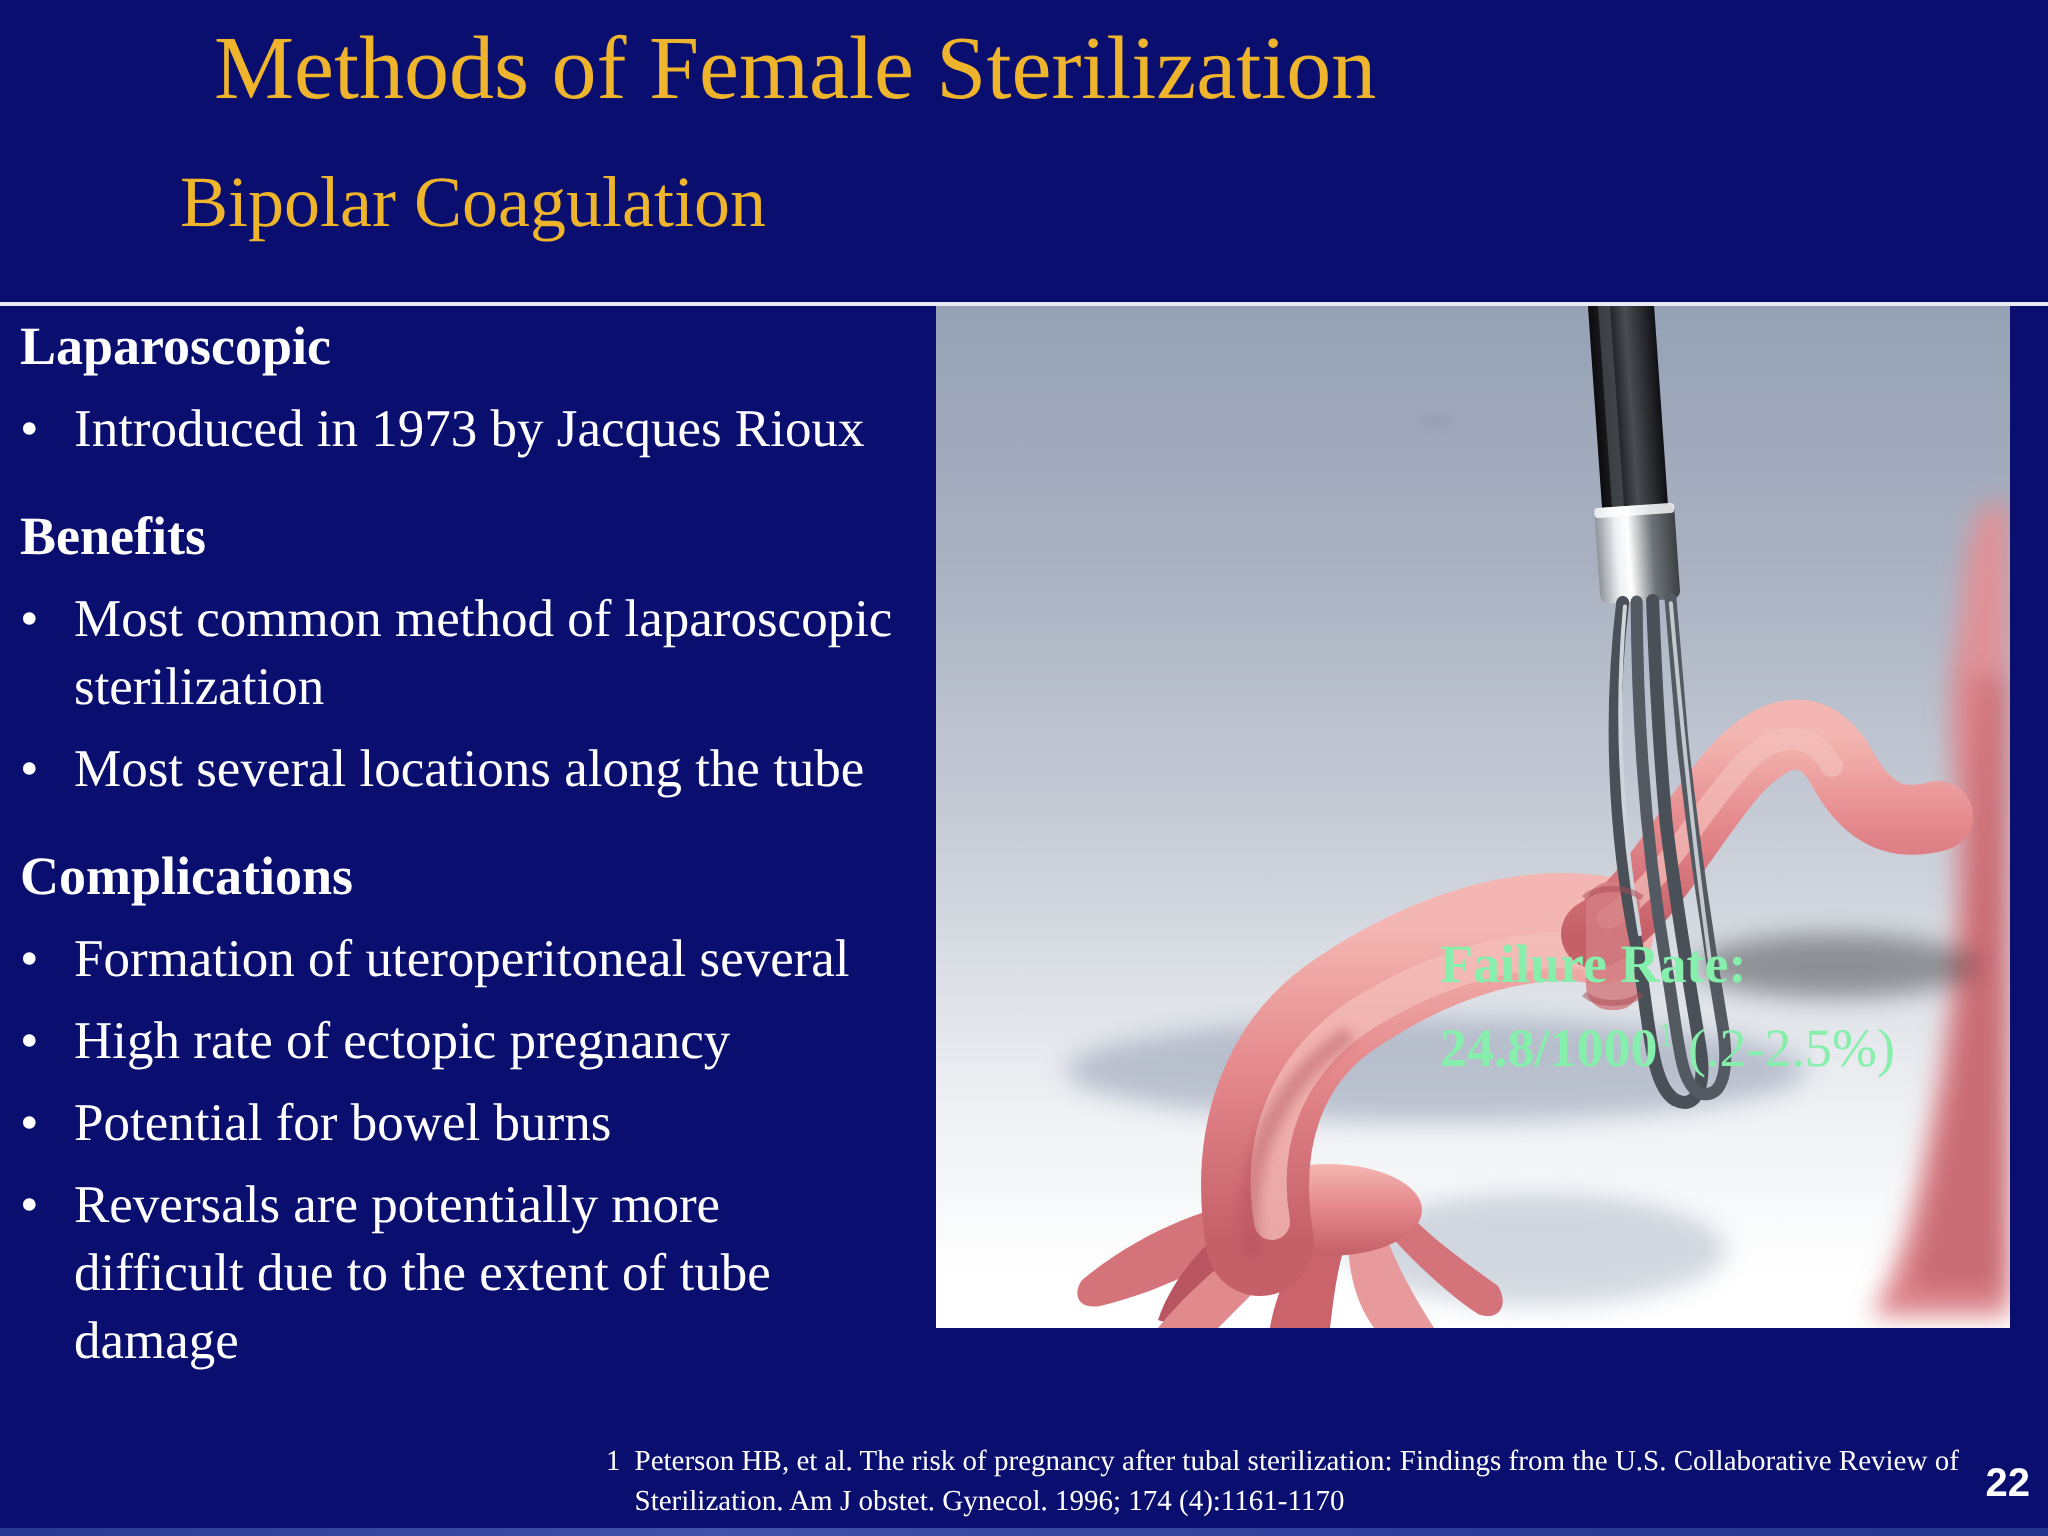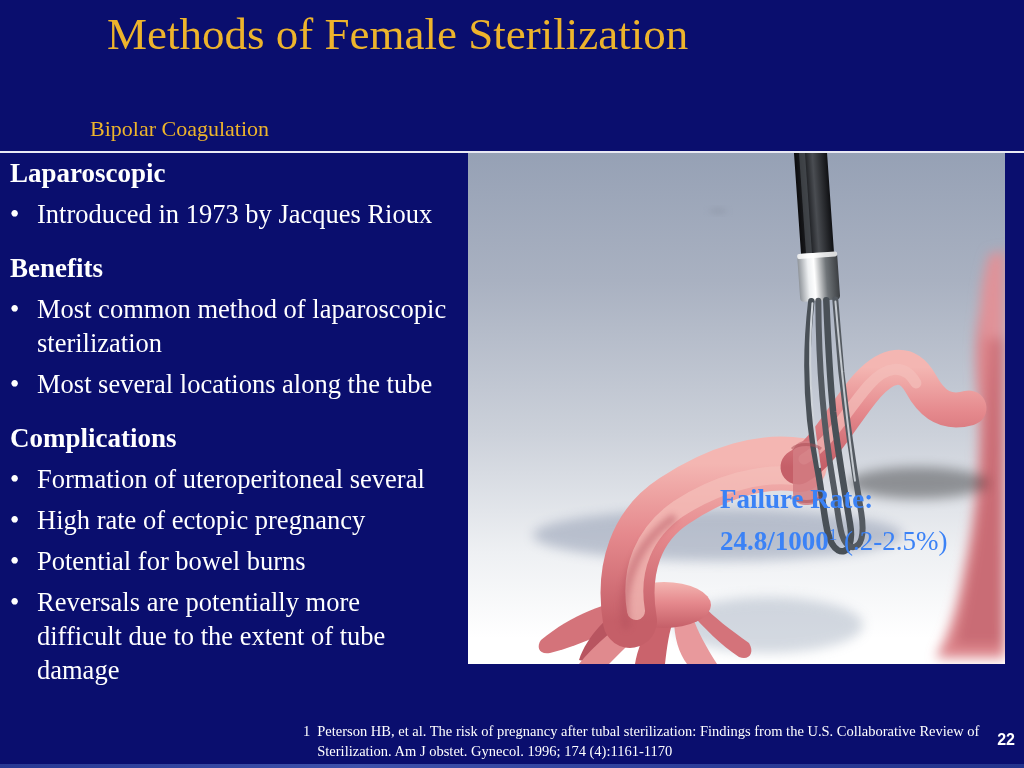--- a/index.html
+++ b/index.html
@@ -7,21 +7,21 @@
     position:relative;width:1024px;height:768px;overflow:hidden;
     background:#0a0e6e;
     font-family:"Liberation Serif",serif;
   }
   .title{
     position:absolute;left:107px;top:8px;
     font-size:45px;line-height:52px;color:#edb42c;white-space:nowrap;
   }
   .subtitle{
     position:absolute;left:90px;top:84px;
-    font-size:22px;line-height:34px;color:#edb42c;white-space:nowrap;margin-top:28px;
+    font-size:36px;line-height:34px;color:#edb42c;white-space:nowrap;
   }
   .divider{
     position:absolute;left:0;top:151px;width:1024px;height:2px;
     background:#e9e9f4;
   }
   .content{
     position:absolute;left:10px;top:157px;width:456px;color:#ffffff;
   }
   .section-heading{
     font-weight:bold;font-size:27px;line-height:33px;margin-top:21px;
@@ -29,35 +29,35 @@
   .content .sec0 .section-heading{margin-top:0;}
   .bullet-list{list-style:none;margin:3px 0 0 0;padding:0;}
   .bullet-item{display:flex;align-items:flex-start;font-size:26.5px;line-height:34px;margin-top:7px;}
   .bullet-glyph{flex:0 0 27px;width:27px;}
   .bullet-text{width:414px;}
   .figure{
     position:absolute;left:468px;top:153px;width:537px;height:511px;
   }
   .figure svg{display:block;}
   .failure-rate{
-    position:absolute;left:252px;top:329px;
-    color:#3b82f6;font-size:27px;line-height:35px;white-space:nowrap;
+    position:absolute;left:252px;top:312px;
+    color:#86efac;font-size:27px;line-height:35px;white-space:nowrap;
   }
   .failure-rate .bold{font-weight:bold;}
   .failure-rate sup{font-size:17px;}
   .footnote{
     position:absolute;left:303px;top:722px;
     color:#ffffff;font-size:14.5px;line-height:19.5px;
     display:flex;
   }
   .fn-marker{margin-right:7px;}
   .page-number{
     position:absolute;right:9px;top:731px;
     font-family:"Liberation Sans",sans-serif;
-    font-weight:bold;font-size:16px;color:#ffffff;
+    font-weight:bold;font-size:20px;color:#ffffff;
   }
   .bottom-strip{
     position:absolute;left:0;bottom:0;width:1024px;height:4px;
     background:linear-gradient(90deg,#283893 0%,#3f51ab 35%,#2c3c98 70%,#24338c 100%);
   }
 </style>
 </head>
 <body>
 
 <div class="slide">

